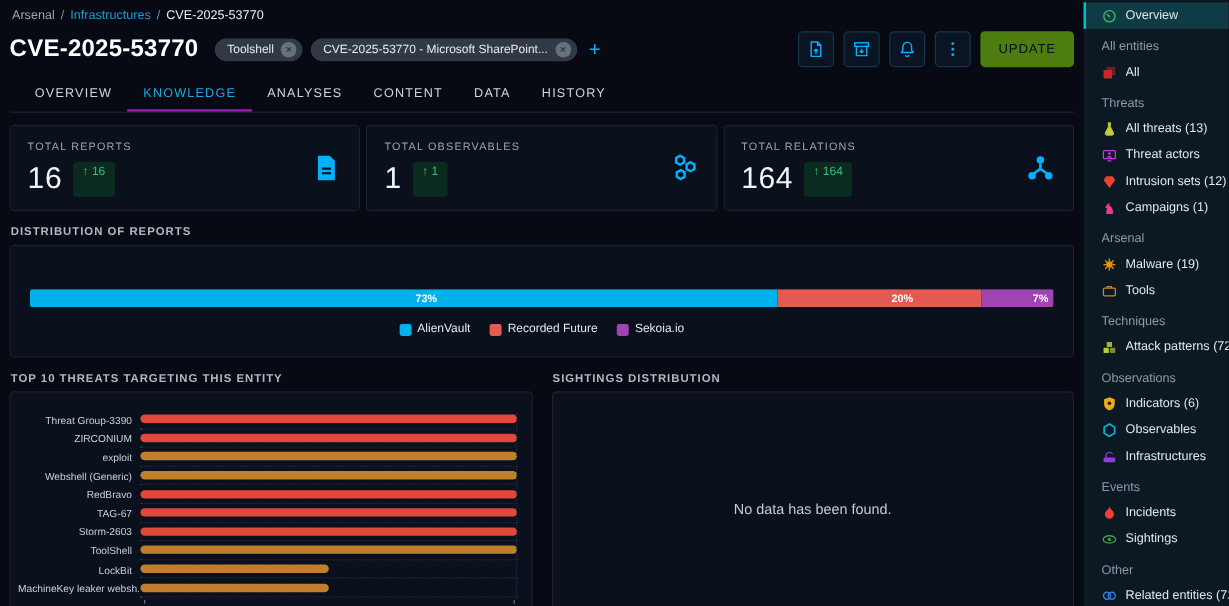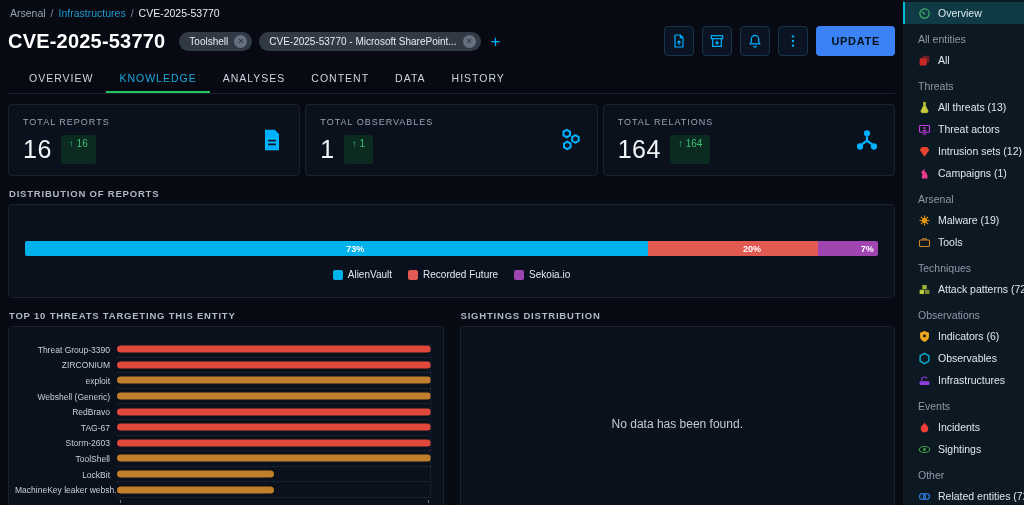--- a/index.html
+++ b/index.html
@@ -22,28 +22,28 @@
   .chip { display:flex; align-items:center; gap:6px; background:#313a44; border-radius:11px;
           padding:3px 5px 3px 10px; font-size:10px; color:#e6ebf0; cursor:pointer; white-space:nowrap; }
   .chip-x { width:13px; height:13px; border-radius:50%; background:#667180; color:#313a44;
             font-size:9px; line-height:13px; text-align:center; font-weight:700; }
   .add-label-btn { background:none; border:none; color:#00b1ff; font-size:17px; line-height:1;
                    cursor:pointer; padding:0 2px; }
   .actions { margin-left:auto; display:flex; gap:8px; align-items:center; }
   .icon-btn { width:30px; height:30px; border:1px solid #17344a; background:#0b1422; border-radius:4px;
               color:#00b1ff; display:flex; align-items:center; justify-content:center; cursor:pointer; padding:0; }
   .icon-btn svg { width:16px; height:16px; }
-  .update-btn { height:30px; padding:0 15px; background:#3b82f6; color:#021019; font-weight:700;
+  .update-btn { height:30px; padding:0 15px; background:#4d7c0f; color:#021019; font-weight:400;
                 font-size:11px; letter-spacing:.7px; border:none; border-radius:4px; cursor:pointer; }
 
   
   .tabs { display:flex; border-bottom:1px solid #1a2431; margin-top:7px; padding-left:8px; }
   .tab { padding:9px 13px 9px; font-size:10.5px; letter-spacing:1px; color:#ccd6de;
          font-weight:500; cursor:pointer; }
-  .tab.active { color:#1da9de; border-bottom:2px solid #22c55e; padding-bottom:7px; }
+  .tab.active { color:#1da9de; border-bottom:2px solid #a21caf; padding-bottom:7px; }
 
   
   .stats { display:flex; gap:5px; margin-top:10px; }
   .stat-card { flex:1; position:relative; height:72px; background:#0a101c; border:1px solid #182230;
                border-radius:4px; padding:12px 14px; }
   .stat-label { font-size:9px; letter-spacing:1px; color:#97a7b4; }
   .stat-value-row { display:flex; gap:9px; margin-top:8px; }
   .stat-value { font-size:25px; color:#f2f5f8; font-weight:500; letter-spacing:.5px; }
   .stat-delta { background:#0b2b20; color:#3fbf78; font-size:10px; padding:3px 8px; border-radius:3px; }
   .stat-icon { position:absolute; right:14px; top:50%; transform:translateY(-50%);

